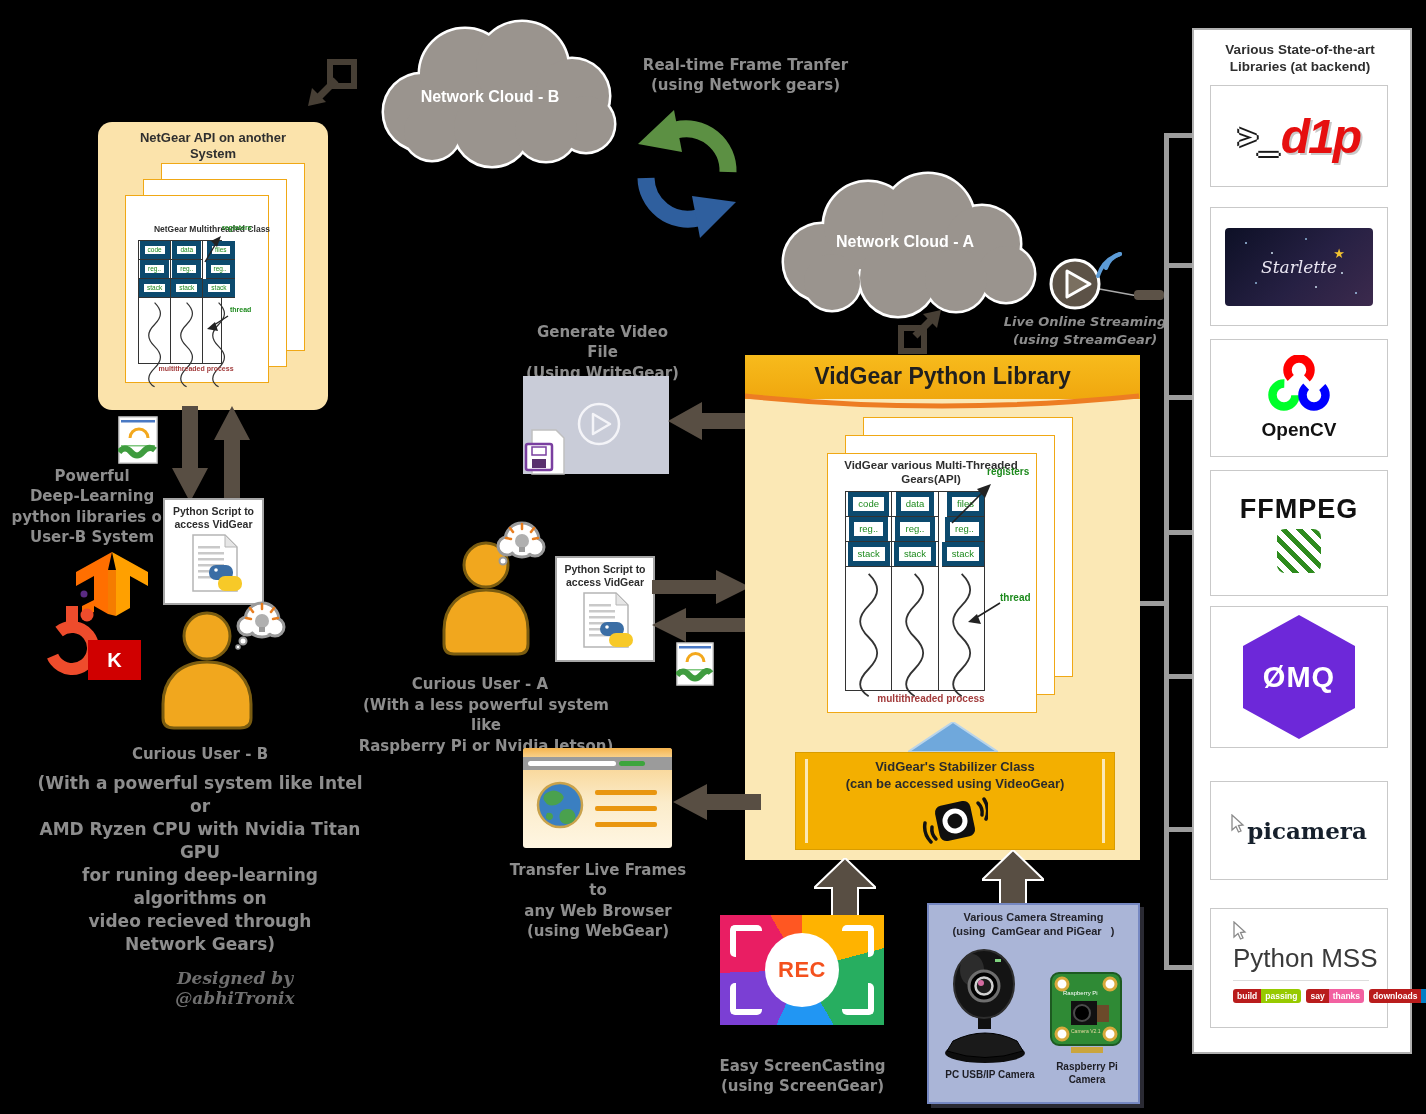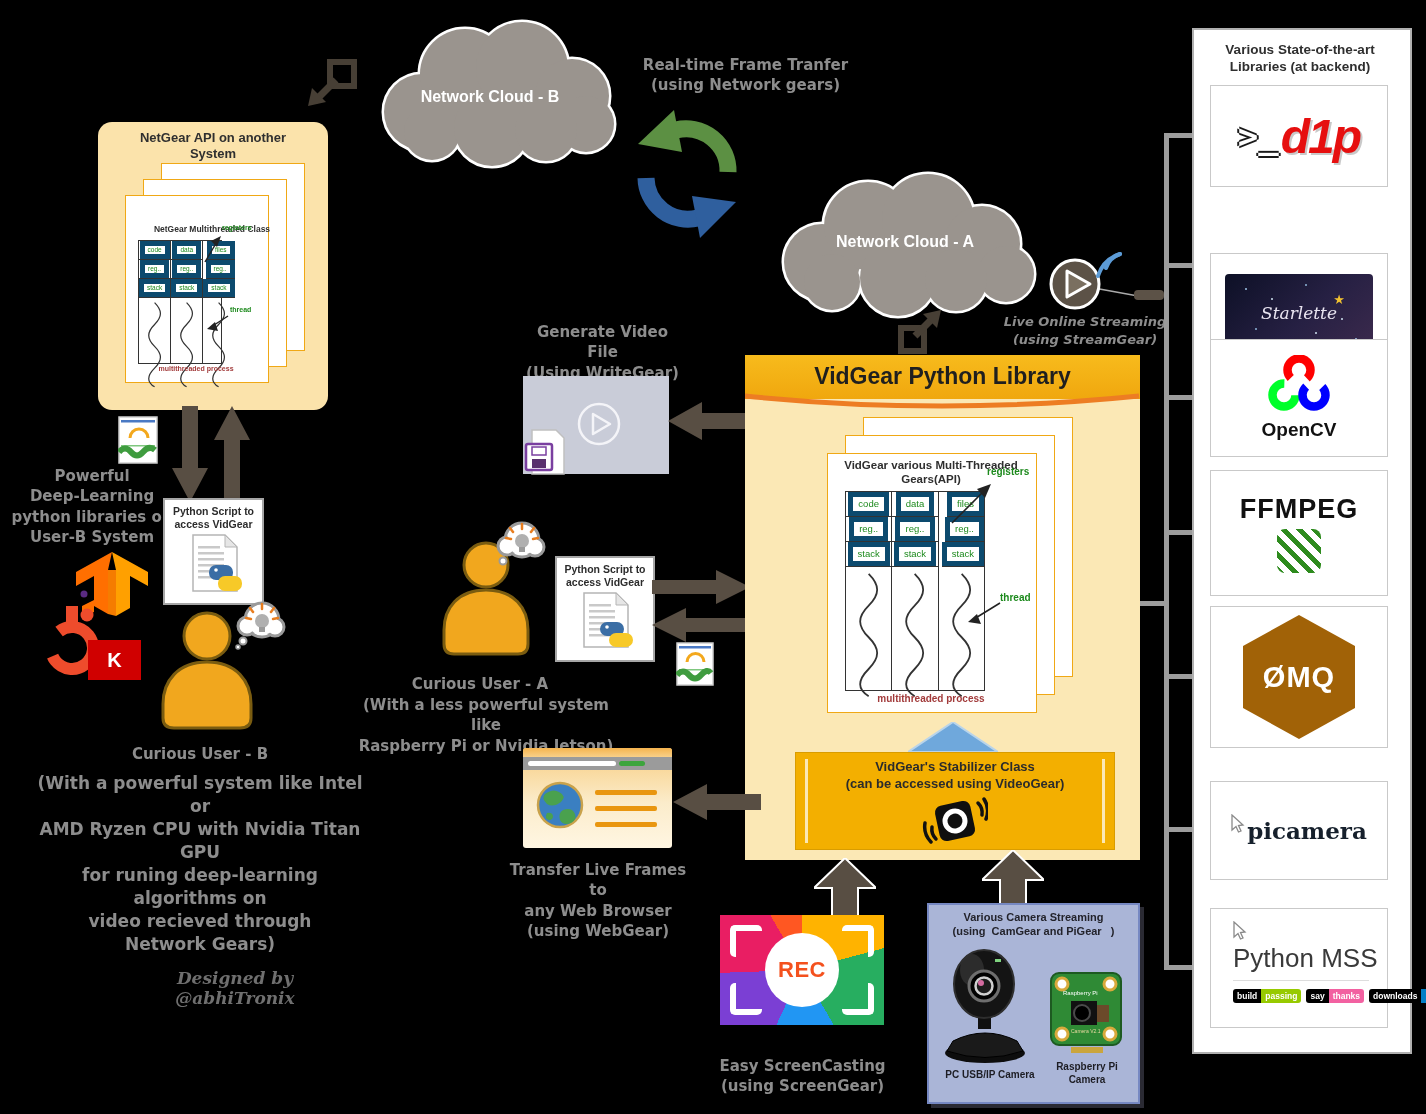--- a/index.html
+++ b/index.html
@@ -23,21 +23,21 @@
   .rfoot{position:absolute;color:#a23b3b;text-align:center;font-weight:600;}
   .ptitle{position:absolute;color:#2f2f2f;font-weight:700;text-align:center;white-space:pre-line;line-height:1.25;}
   .cloud-label{position:absolute;color:#fff;font-weight:700;font-size:16px;text-align:center;}
   .script-box{position:absolute;background:#fff;border:2px solid #a6a6a6;box-shadow:2px 2px 4px rgba(0,0,0,.35);}
   .script-box .lbl{margin-top:5px;text-align:center;font-size:10.5px;font-weight:700;color:#2c2c2c;white-space:pre-line;line-height:1.2;}
   .card{position:absolute;left:1210px;width:176px;background:#fff;border:1.5px solid #c9c9c9;
         display:flex;flex-direction:column;align-items:center;justify-content:center;}
   .conn{position:absolute;background:#9c9c9c;}
   .badge{display:inline-flex;border-radius:3px;overflow:hidden;font-size:8.5px;font-weight:600;color:#fff;}
   .badge span{padding:2px 4px;}
-  .badge .bl{background:#000000;}
+  .badge .bl{background:#b91c1c;}
   .bc0{background:#97ca00;} .bc1{background:#f261a1;} .bc2{background:#007ec6;}
   .corner{position:absolute;width:26px;height:26px;border:6px solid #fff;border-radius:5px;}
   .stripe{position:absolute;width:3px;height:84px;top:6px;background:#fbe8b5;}
 </style>
 </head>
 <body>
 
 <div id="canvas">
 
   <div class="abs panel-yellow" style="left:98px;top:122px;width:230px;height:288px;"></div>
@@ -533,21 +533,21 @@
 
   <div class="abs" style="left:1192px;top:28px;width:216px;height:1022px;background:#fff;border:2px solid #b0b0b0;"></div>
   <div class="ptitle" style="left:1196px;top:42px;width:208px;font-size:13.5px;">Various State-of-the-art
 Libraries (at backend)</div>
 
   <div class="card" style="top:85px;height:100px;flex-direction:row;gap:2px;">
     <span style="font-family:'DejaVu Sans Mono',monospace;font-weight:700;font-size:34px;color:#fff;text-shadow:-2px 0 #1a1a1a,2px 0 #1a1a1a,0 -2px #1a1a1a,0 2px #1a1a1a;">&gt;_</span>
     <span style="font-style:italic;font-weight:800;font-size:48px;color:#e60f0f;letter-spacing:-2px;text-shadow:2px 2px 0 #c9c9c9;">d1p</span>
   </div>
 
-  <div class="card" style="top:207px;height:117px;margin-top:46px;">
+  <div class="card" style="top:207px;height:117px;">
     <div style="width:148px;height:78px;border-radius:4px;display:flex;align-items:center;justify-content:center;background:linear-gradient(135deg,#0d1026,#262043 55%,#3c2a4d),radial-gradient(circle at 20% 30%,#ffffff 1px,transparent 1.5px);position:relative;">
       <span style="color:#e8e4f0;font-family:'DejaVu Serif',serif;font-style:italic;font-size:17px;">Starlette</span>
       <span style="position:absolute;right:28px;top:18px;color:#f2c230;font-size:13px;">★</span>
       <span style="position:absolute;left:20px;top:14px;width:2px;height:2px;background:#9fc6e8;border-radius:50%;box-shadow:26px 10px 0 #cfe2f0,60px -4px 0 #8fb6d8,96px 30px 0 #cfe2f0,10px 40px 0 #8fb6d8,110px 50px 0 #9fc6e8,70px 44px 0 #cfe2f0;"></span>
     </div>
   </div>
 
   <div class="card" style="top:339px;height:116px;">
     <svg width="74" height="62">
       <circle cx="37" cy="15" r="11.5" fill="none" stroke="#ff0000" stroke-width="8.5" stroke-dasharray="54 18.2" transform="rotate(136 37 15)"></circle>
@@ -556,21 +556,21 @@
     </svg>
     <div style="font-weight:700;font-size:19px;color:#111;margin-top:2px;">OpenCV</div>
   </div>
 
   <div class="card" style="top:470px;height:124px;align-items:center;">
     <div style="font-weight:800;font-size:27px;color:#111;letter-spacing:1px;">FFMPEG</div>
     <div style="width:44px;height:44px;margin-top:4px;border-radius:8px;background:repeating-linear-gradient(45deg,#2e8b1e 0 5px,#fff 5px 11px);"></div>
   </div>
 
   <div class="card" style="top:606px;height:140px;">
-    <div style="width:112px;height:124px;background:#a16207;clip-path:polygon(50% 0,100% 25%,100% 75%,50% 100%,0 75%,0 25%);display:flex;align-items:center;justify-content:center;">
+    <div style="width:112px;height:124px;background:#6d28d9;clip-path:polygon(50% 0,100% 25%,100% 75%,50% 100%,0 75%,0 25%);display:flex;align-items:center;justify-content:center;">
       <span style="color:#fff;font-weight:800;font-size:29px;letter-spacing:1px;">ØMQ</span>
     </div>
   </div>
 
   <div class="card" style="top:781px;height:97px;flex-direction:row;">
     <svg width="14" height="20" style="margin-right:2px;margin-top:-14px;">
       <polygon points="1,1 1,16 5,12.5 7.5,18 10,17 7.5,11.5 12,11" fill="#fff" stroke="#8a8a8a" stroke-width="1.3"></polygon>
     </svg>
     <span style="font-family:'DejaVu Serif',serif;font-weight:700;font-size:23px;color:#16202c;">picamera</span>
   </div>

